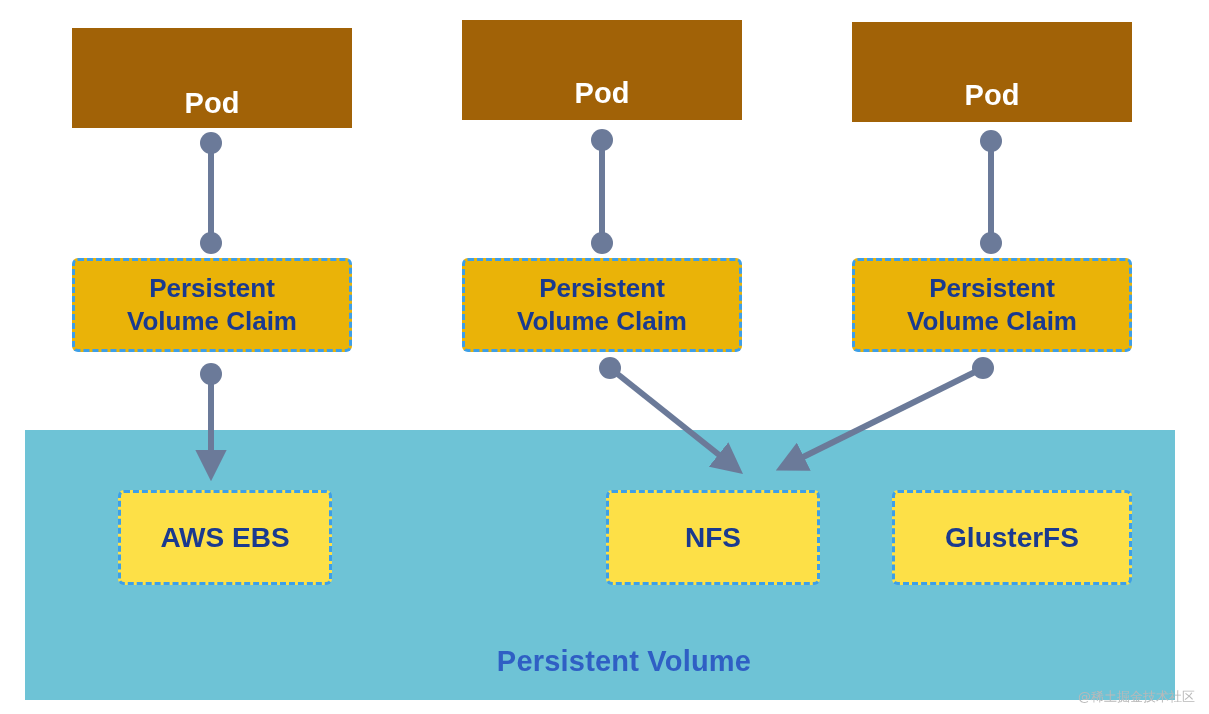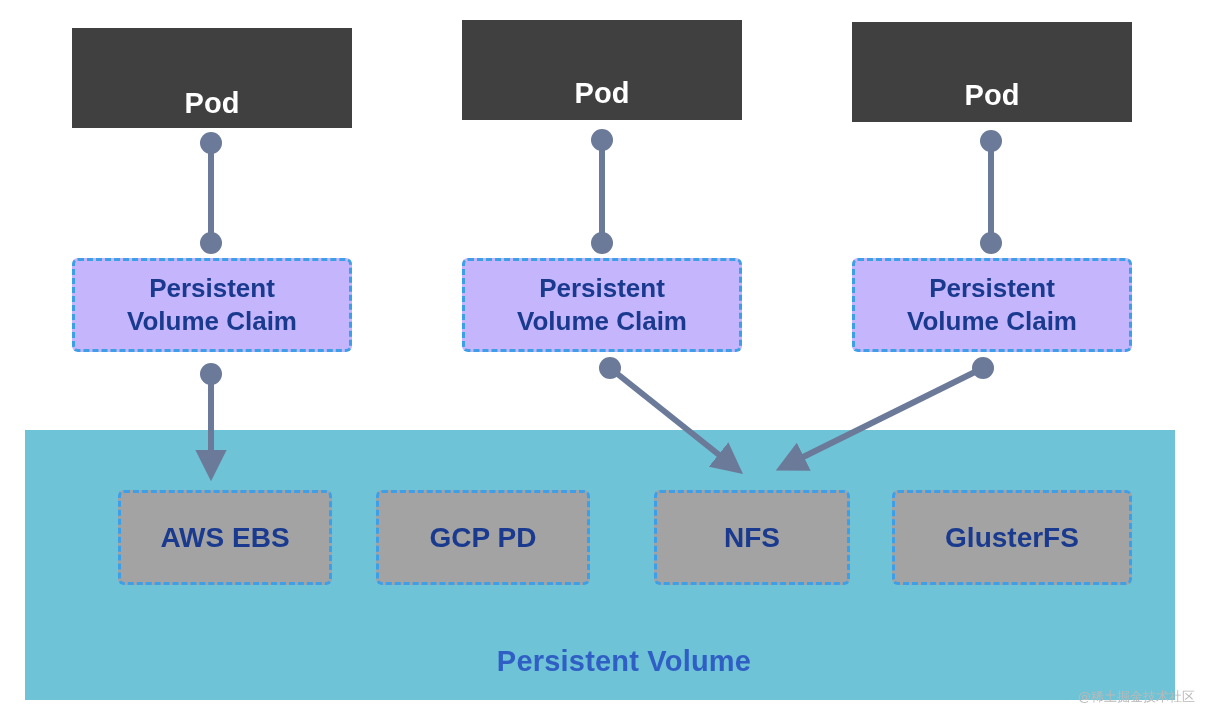--- a/index.html
+++ b/index.html
@@ -38,21 +38,21 @@
     color: #2f5fc4;
     letter-spacing: 0.2px;
     padding-left: 48px;
   }
 
   
   .pod-box {
     position: absolute;
     width: 280px;
     height: 100px;
-    background: #404040;
+    background: #a16207;
     display: flex;
     align-items: flex-end;
     justify-content: center;
     box-sizing: border-box;
     padding-bottom: 10px;
   }
   .pod-label {
     font-size: 29px;
     font-weight: bold;
     color: #ffffff;
@@ -61,21 +61,21 @@
   .pod-1 { left: 72px;  top: 28px; }
   .pod-2 { left: 462px; top: 20px; }
   .pod-3 { left: 852px; top: 22px; }
   .pod-2 .pod-label, .pod-3 .pod-label { padding-bottom: 2px; }
 
   
   .pvc-box {
     position: absolute;
     width: 280px;
     height: 94px;
-    background: #c4b5fd;
+    background: #eab308;
     border: 3px dashed #3d9fe8;
     border-radius: 6px;
     box-sizing: border-box;
     display: flex;
     flex-direction: column;
     align-items: center;
     justify-content: center;
   }
   .pvc-line {
     font-size: 26px;
@@ -86,37 +86,37 @@
   }
   .pvc-1 { left: 72px;  top: 258px; }
   .pvc-2 { left: 462px; top: 258px; }
   .pvc-3 { left: 852px; top: 258px; }
 
   
   .store-box {
     position: absolute;
     top: 490px;
     height: 95px;
-    background: #a3a3a3;
+    background: #fde047;
     border: 3px dashed #3d9fe8;
     border-radius: 6px;
     box-sizing: border-box;
     display: flex;
     align-items: center;
     justify-content: center;
   }
   .store-label {
     font-size: 28px;
     font-weight: bold;
     color: #1a3a8f;
     white-space: nowrap;
   }
   .store-0 { left: 118px; width: 214px; }
   .store-1 { left: 376px; width: 214px; }
-  .store-2 { left: 654px; width: 196px; }
+  .store-2 { left: 606px; width: 214px; }
   .store-3 { left: 892px; width: 240px; }
 
   
   .connectors {
     position: absolute;
     left: 0;
     top: 0;
     width: 1209px;
     height: 714px;
     pointer-events: none;
@@ -138,23 +138,20 @@
 
 <div id="canvas">
 
   <div class="pv-band">
     <div class="pv-band-label">Persistent Volume</div>
   </div>
 
   <div class="store-box store-0">
     <span class="store-label">AWS EBS</span>
   </div>
-  <div class="store-box store-1">
-    <span class="store-label">GCP PD</span>
-  </div>
   <div class="store-box store-2">
     <span class="store-label">NFS</span>
   </div>
   <div class="store-box store-3">
     <span class="store-label">GlusterFS</span>
   </div>
 
   <div class="pod-box pod-1">
     <span class="pod-label">Pod</span>
   </div>

